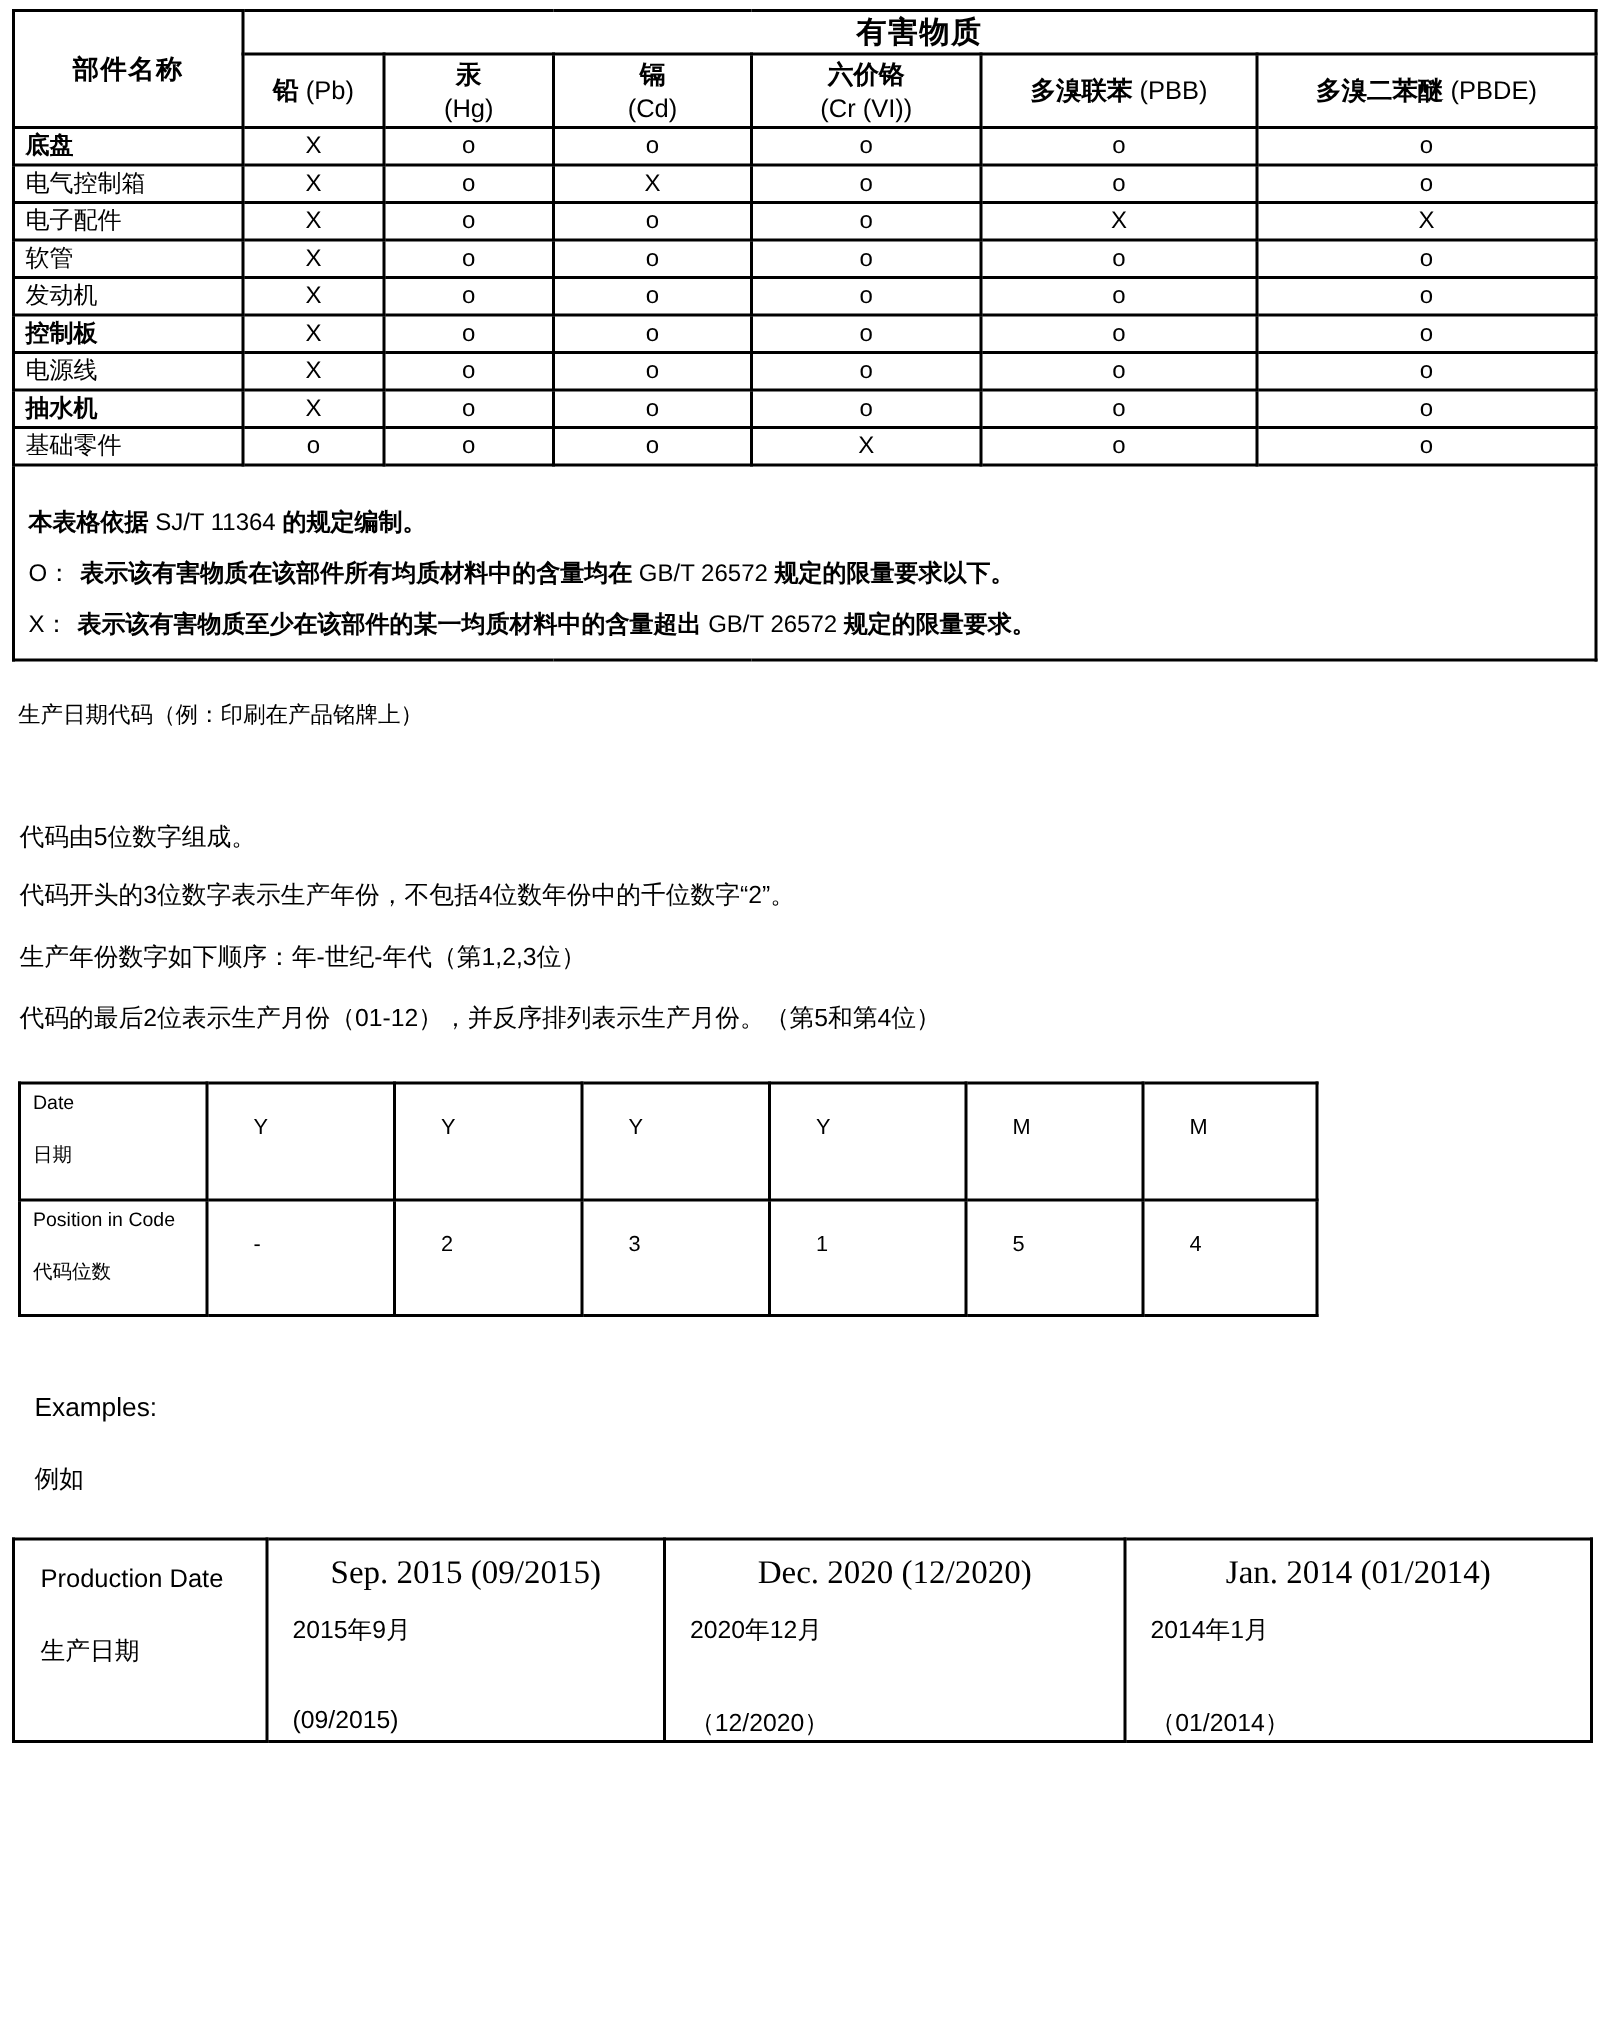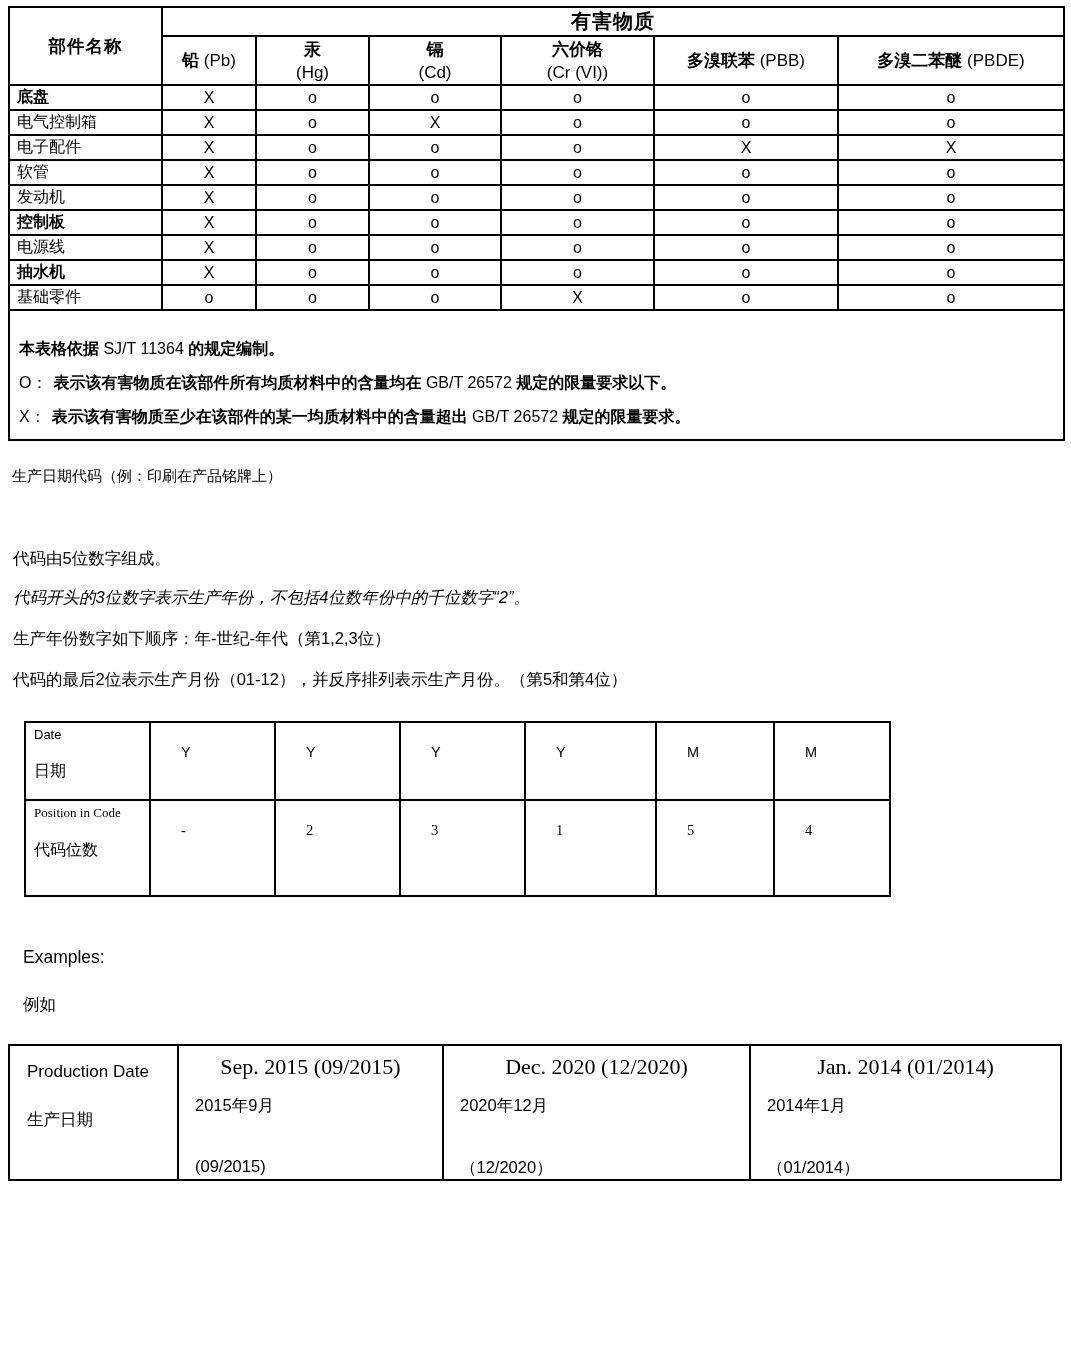--- a/index.html
+++ b/index.html
@@ -26,33 +26,33 @@
   .rohs td.notes { padding:27px 10px 12px 9px; }
   .note { font-size:16px; line-height:21px; margin-bottom:13px; white-space:nowrap; }
   .note:last-child { margin-bottom:0; }
   .note .cjk-b { font-weight:bold; }
   .note .pref { margin-right:6px; }
 
   
   .dc-heading { margin:26px 0 0 12px; font-size:15px; font-weight:normal; }
   .dc-line { margin-left:13px; font-size:16.5px; line-height:20px; }
   .dc-line.l0 { margin-top:62px; }
-  .dc-line.l1 { margin-top:19px;font-style:italic; }
+  .dc-line.l1 { margin-top:19px; }
   .dc-line.l2 { margin-top:21px; }
   .dc-line.l3 { margin-top:21px; }
 
   
-  .datetbl { margin:32px 0 0 24px; width:865px; }
+  .datetbl { margin:32px 0 0 12px; width:865px; }
   .datetbl td { border:2px solid #000; vertical-align:top; }
   .datetbl .lbl { padding:4px 4px 0 8px; }
   .datetbl .lbl .en { display:block; font-size:13px; }
-  .datetbl .lbl .zh { display:block; font-size:16px; margin-top:19px; }
+  .datetbl .lbl .zh { display:block; font-size:13px; margin-top:19px; }
   .datetbl .cell { padding:21px 0 0 30px; font-size:14.5px; }
   .datetbl tr.r1 td { height:78px; }
-  .datetbl tr.r2 td { height:96px;font-family:Liberation Serif, serif; }
+  .datetbl tr.r2 td { height:77px; }
 
   
   .examples-en { margin:50px 0 0 23px; font-size:17.5px; }
   .examples-zh { margin:26px 0 0 23px; font-size:16.5px; }
 
   .extbl { margin:28px 0 0 8px; width:1052px; }
   .extbl td { border:2px solid #000; vertical-align:top; }
   .extbl tr.r1 td { height:106px; }
   .extbl tr.r2 td { height:107px; }
   .extbl .lbl { padding:16px 4px 0 17px; }

